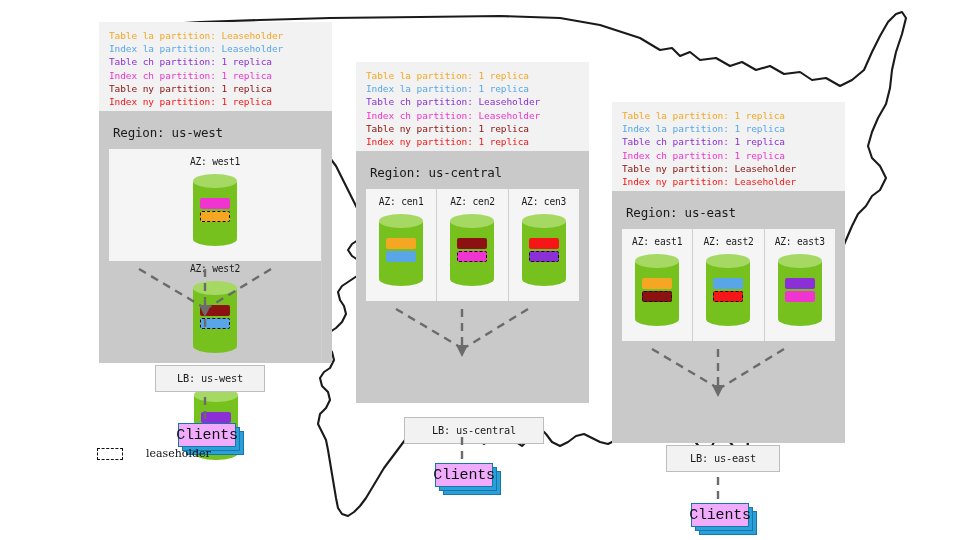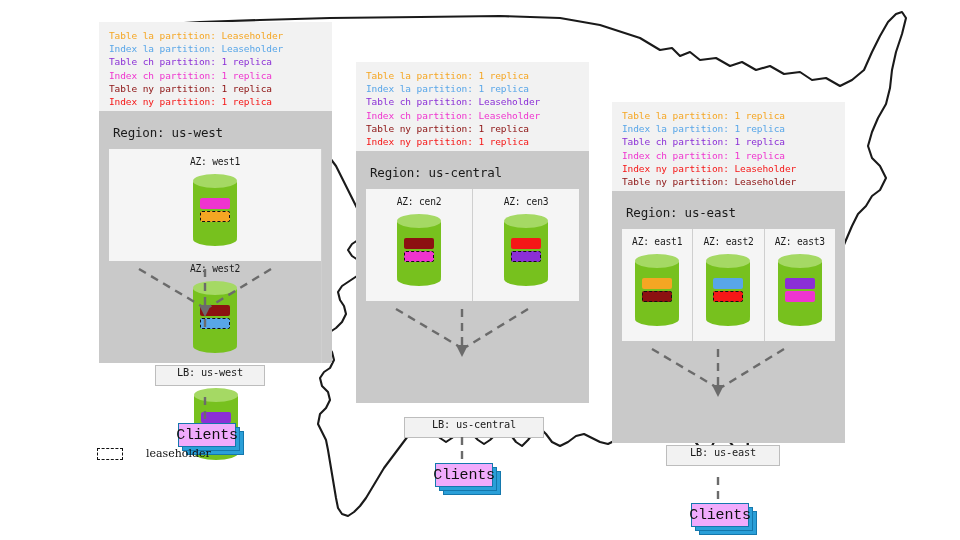--- a/index.html
+++ b/index.html
@@ -78,21 +78,21 @@
 
   
   .connectors{position:absolute;left:0;right:0;pointer-events:none;}
 
   .lb-box{
     position:absolute;
     background:#f2f2f2;
     border:1px solid #bdbdbd;
     font-size:10.3px;color:#1a1a1a;
     text-align:center;
-    padding:0 10px 7px 10px;
+    padding:6px 10px 7px 10px;
     box-sizing:border-box;
     white-space:nowrap;
     letter-spacing:-0.2px;
   }
 
   .clients-wrap{position:absolute;}
   .clients-shadow{
     position:absolute;background:#2a9fd8;border:1.2px solid #1478ad;
     box-sizing:border-box;
   }
@@ -240,20 +240,32 @@
     <span class="legend-line" style="color: rgb(239, 52, 207);">Index ch partition: Leaseholder</span>
     <span class="legend-line" style="color: rgb(140, 17, 17);">Table ny partition: 1 replica</span>
     <span class="legend-line" style="color: rgb(245, 23, 23);">Index ny partition: 1 replica</span>
   </div>
 
   <div class="region-box" style="height:252px;">
     <div class="region-title">Region: us-central</div>
 
     <div class="az-strip" style="height:112px;">
       <div class="az-cell">
+        <div class="az-label">AZ: cen1</div>
+        <div class="cyl" style="width:44px;height:72px;">
+          <div class="cyl-bot"></div>
+          <div class="cyl-body"></div>
+          <div class="cyl-top"></div>
+          <div class="cyl-stripes">
+              <div class="stripe" style="background: rgb(245, 166, 35); width: 30px; height: 11px;"></div>
+              <div class="stripe" style="background: rgb(88, 166, 232); width: 30px; height: 11px;"></div>
+            </div>
+        </div>
+      </div>
+      <div class="az-cell">
         <div class="az-label">AZ: cen2</div>
         <div class="cyl" style="width:44px;height:72px;">
           <div class="cyl-bot"></div>
           <div class="cyl-body"></div>
           <div class="cyl-top"></div>
           <div class="cyl-stripes">
               <div class="stripe" style="background: rgb(140, 17, 17); width: 30px; height: 11px;"></div>
               <div class="stripe lease" style="background: rgb(239, 52, 207); width: 30px; height: 11px;"></div>
             </div>
         </div>
@@ -293,22 +305,22 @@
   </div>
 </div>
 
 <div class="cluster" style="left:612px;top:102px;width:233px;">
 
   <div class="legend-panel" style="height:89px;">
     <span class="legend-line" style="color: rgb(245, 166, 35);">Table la partition: 1 replica</span>
     <span class="legend-line" style="color: rgb(88, 166, 232);">Index la partition: 1 replica</span>
     <span class="legend-line" style="color: rgb(139, 47, 214);">Table ch partition: 1 replica</span>
     <span class="legend-line" style="color: rgb(239, 52, 207);">Index ch partition: 1 replica</span>
+    <span class="legend-line" style="color: rgb(140, 17, 17);">Table ny partition: Leaseholder</span>
     <span class="legend-line" style="color: rgb(245, 23, 23);">Index ny partition: Leaseholder</span>
-    <span class="legend-line" style="color: rgb(140, 17, 17);">Table ny partition: Leaseholder</span>
   </div>
 
   <div class="region-box" style="height:252px;">
     <div class="region-title">Region: us-east</div>
 
     <div class="az-strip" style="height:112px;text-align:right;">
       <div class="az-cell">
         <div class="az-label">AZ: east1</div>
         <div class="cyl" style="width:44px;height:72px;">
           <div class="cyl-bot"></div>

